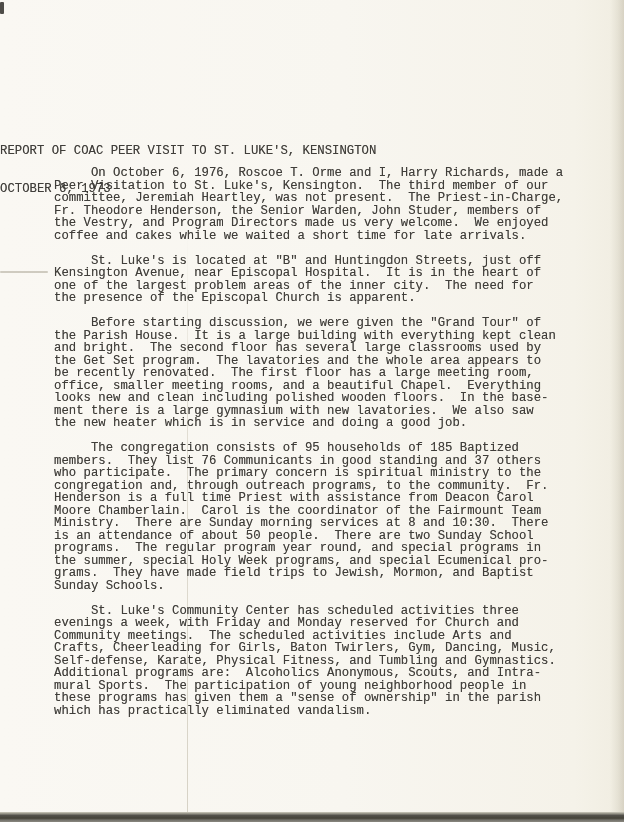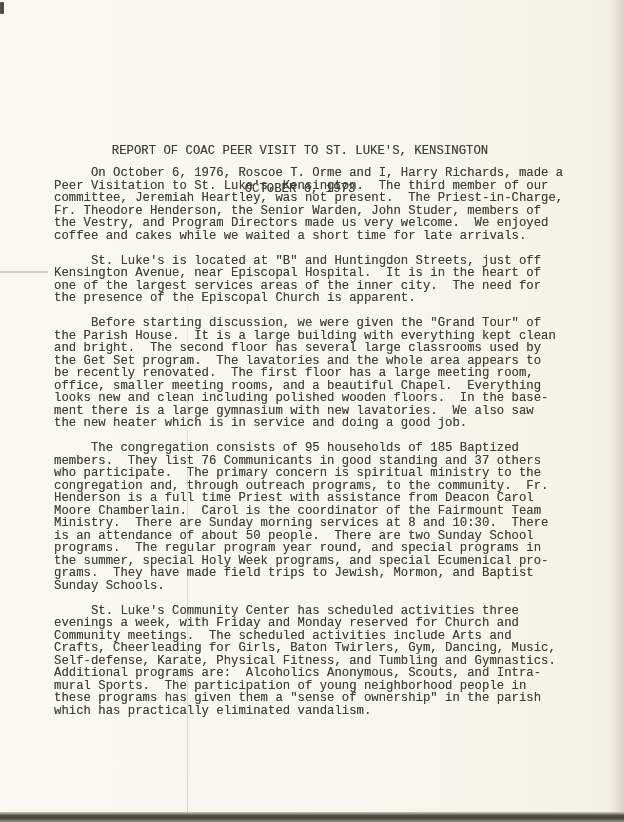--- a/index.html
+++ b/index.html
@@ -13,21 +13,21 @@
     height: 822px;
     overflow: hidden;
     background: linear-gradient(90deg, #faf8f3 0%, #f8f6f0 55%, #f5f2e9 92%, #f0ede1 100%);
     font-family: "Liberation Mono", "DejaVu Sans Mono", monospace;
   }
   .title-block {
     position: absolute;
     left: 0;
     top: 120px;
     width: 600px;
-    text-align: center;
+    text-align: left;
     font-size: 12.3px;
     line-height: 12.6px;
     color: var(--ink, #403e3a);
     text-shadow: 0 0 0.5px rgba(64, 62, 58, 0.55);
     white-space: pre;
   }
   .report-body {
     position: absolute;
     left: 54px;
     top: 167px;
@@ -114,21 +114,21 @@
 
   <div class="report-body">
     <p>     On October 6, 1976, Roscoe T. Orme and I, Harry Richards, made a
 Peer Visitation to St. Luke's, Kensington.  The third member of our
 committee, Jeremiah Heartley, was not present.  The Priest-in-Charge,
 Fr. Theodore Henderson, the Senior Warden, John Studer, members of
 the Vestry, and Program Directors made us very welcome.  We enjoyed
 coffee and cakes while we waited a short time for late arrivals.</p>
     <p>     St. Luke's is located at "B" and Huntingdon Streets, just off
 Kensington Avenue, near Episcopal Hospital.  It is in the heart of
-one of the largest services areas of the inner city.  The need for
+one of the largest problem areas of the inner city.  The need for
 the presence of the Episcopal Church is apparent.</p>
     <p>     Before starting discussion, we were given the "Grand Tour" of
 the Parish House.  It is a large building with everything kept clean
 and bright.  The second floor has several large classrooms used by
 the Get Set program.  The lavatories and the whole area appears to
 be recently renovated.  The first floor has a large meeting room,
 office, smaller meeting rooms, and a beautiful Chapel.  Everything
 looks new and clean including polished wooden floors.  In the base-
 ment there is a large gymnasium with new lavatories.  We also saw
 the new heater which is in service and doing a good job.</p>

